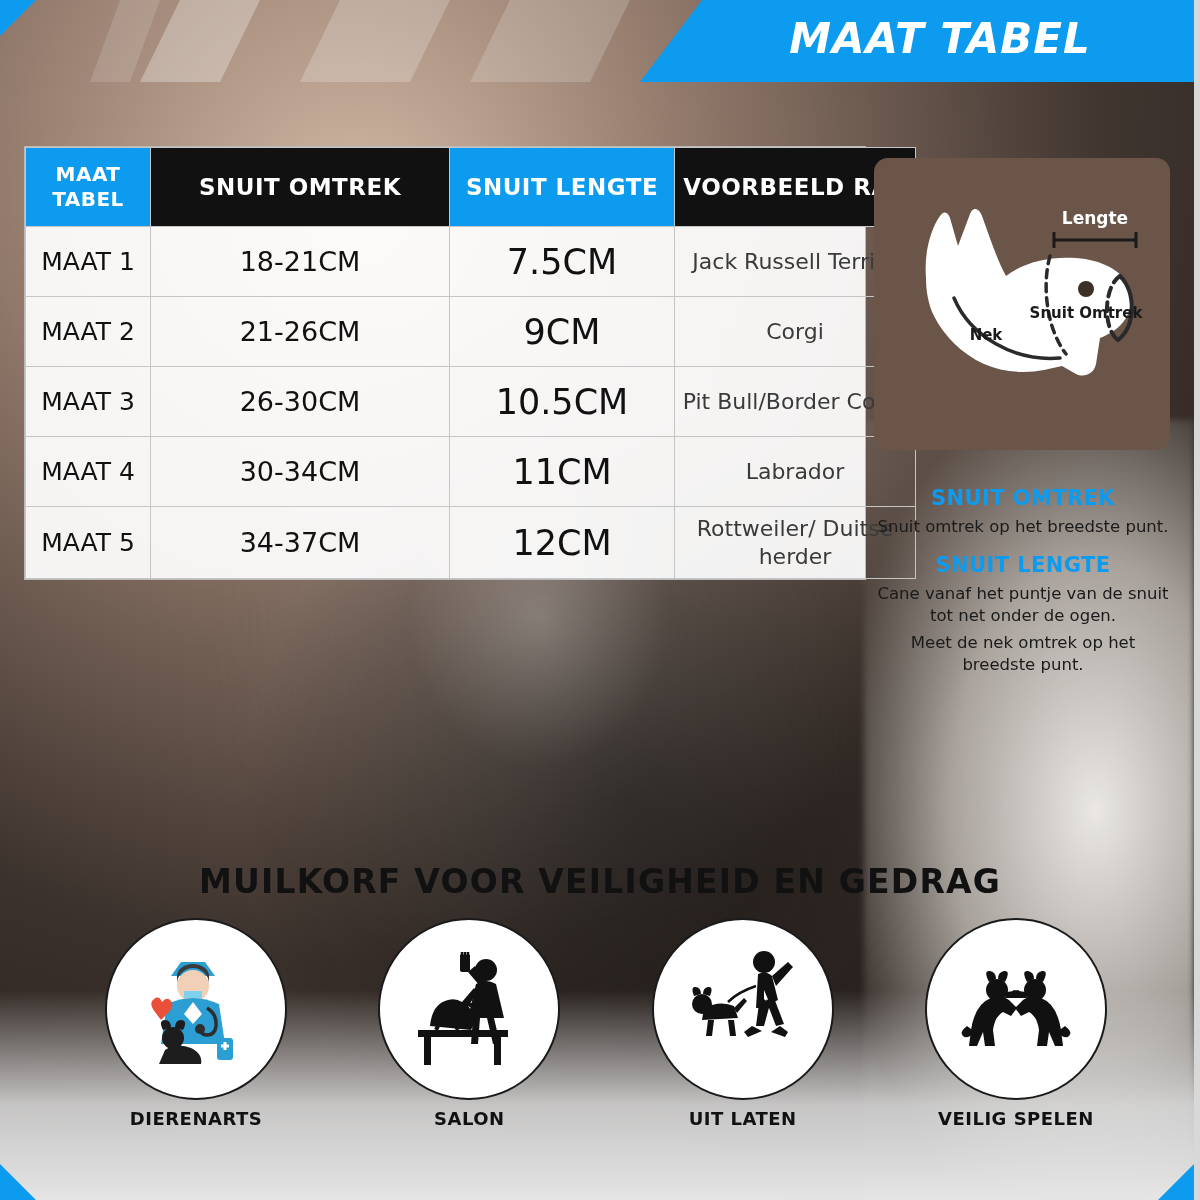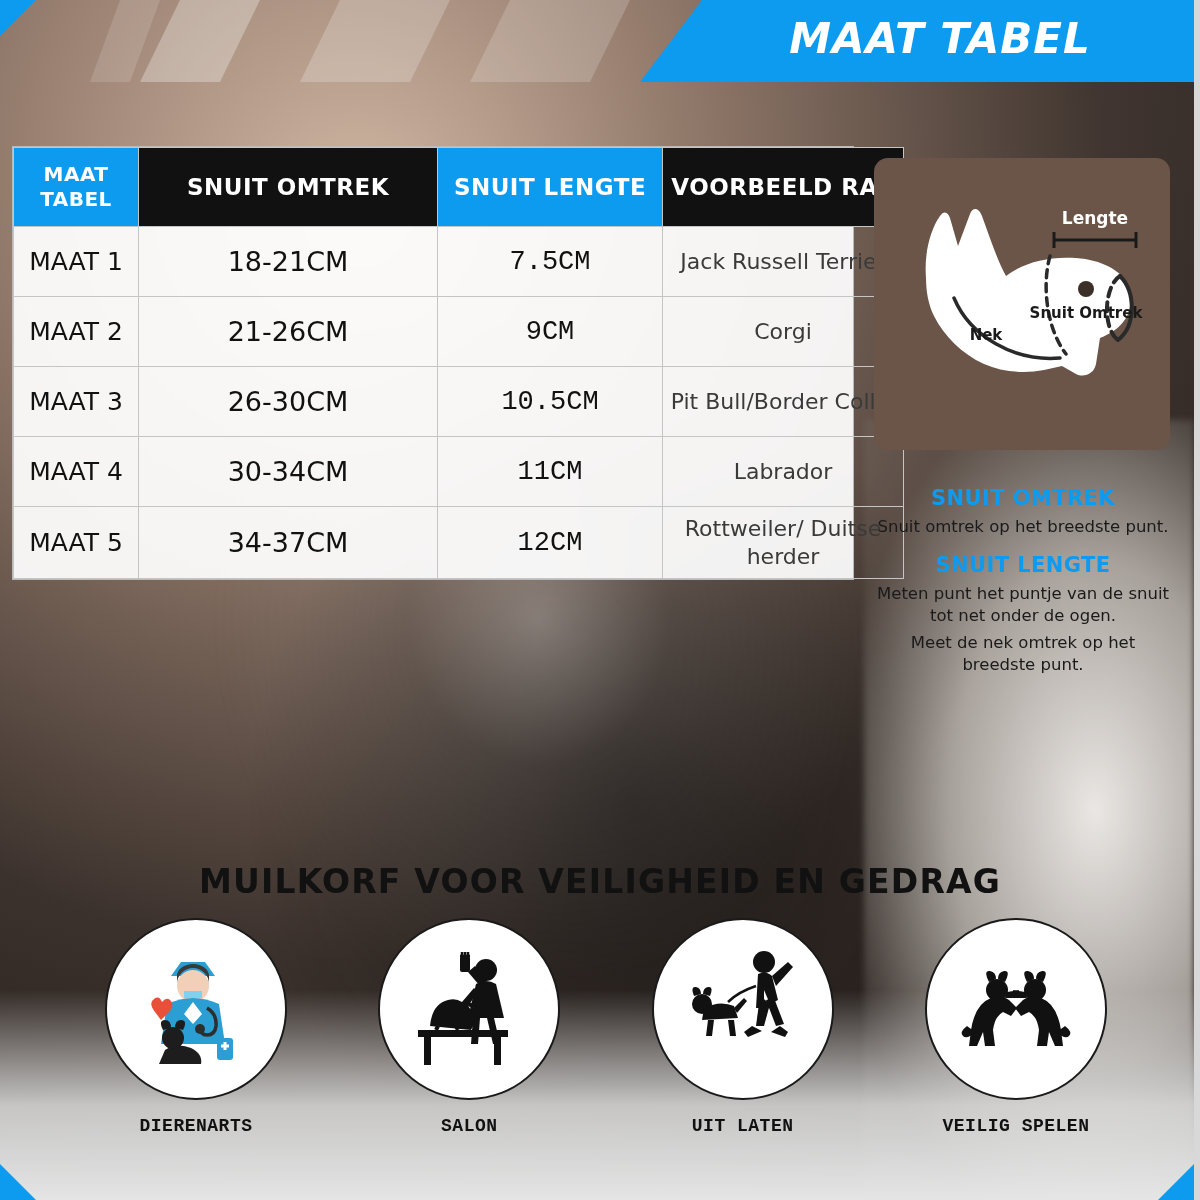--- a/index.html
+++ b/index.html
@@ -91,21 +91,21 @@
     background: #0d9bf0; clip-path: polygon(0 36px, 0 0, 36px 36px);
   }
   .corner-br {
     position: absolute; right: 0; bottom: 0; width: 36px; height: 36px;
     background: #0d9bf0; clip-path: polygon(36px 0, 36px 36px, 0 36px);
   }
 
   
   .table-wrap {
     position: absolute;
-    left: 12px; top: 146px;
+    left: 24px; top: 146px;
     width: 840px;
     background: rgba(255,255,255,0.93);
     border: 1px solid #b9b9b9;
   }
   table.size-table {
     border-collapse: collapse;
     width: 100%;
     table-layout: fixed;
   }
   table.size-table th, table.size-table td {
@@ -155,24 +155,23 @@
     color: #111;
     padding: 20px 0;
     font-weight: 400;
   }
   td.c-omtrek {
     font-size: 27px;
     color: #111;
     font-weight: 500;
   }
   td.c-lengte {
-    font-size: 27px;
+    font-size: 35px;
     color: #111;
     font-weight: 500;
-    font-family: Liberation Mono, monospace;
   }
   td.c-ras {
     font-size: 22px;
     color: #3a3a3a;
     line-height: 1.25;
     padding: 8px 6px;
   }
 
   
   .diagram-card {
@@ -230,26 +229,25 @@
     margin: 0 auto;
     border-radius: 50%;
     background: #ffffff;
     border: 2px solid #1a1a1a;
     display: flex;
     align-items: center;
     justify-content: center;
     overflow: hidden;
   }
   .icon-label {
-    margin-top: 16px;
+    margin-top: 8px;
     font-size: 18px;
     font-weight: bold;
     color: #111;
     letter-spacing: .5px;
-    font-family: Liberation Mono, monospace;
   }
 </style>
 </head>
 <body>
 
 <div id="page">
 
   <div class="bg"></div>
   <div class="bg-dog"></div>
   <div class="bg-white-right"></div>
@@ -331,21 +329,21 @@
       <text x="221" y="66" text-anchor="middle" fill="#ffffff" font-family="DejaVu Sans, sans-serif" font-size="17" font-weight="bold">Lengte</text>
       <text x="212" y="160" text-anchor="middle" fill="#1a1a1a" font-family="DejaVu Sans, sans-serif" font-size="15" font-weight="bold">Snuit Omtrek</text>
       <text x="112" y="182" text-anchor="middle" fill="#1a1a1a" font-family="DejaVu Sans, sans-serif" font-size="15" font-weight="bold">Nek</text>
     </svg>
   </div>
 
   <div class="right-info">
     <div class="ri-title">SNUIT OMTREK</div>
     <div class="ri-text">Snuit omtrek op het breedste punt.</div>
     <div class="ri-title">SNUIT LENGTE</div>
-    <div class="ri-text">Meten punt het puntje van de snuit tot net onder de ogen.</div>
+    <div class="ri-text">Cane vanaf het puntje van de snuit tot net onder de ogen.</div>
     <div class="ri-text">Meet de nek omtrek op het breedste punt.</div>
   </div>
 
   <div class="bottom-title">MUILKORF VOOR VEILIGHEID EN GEDRAG</div>
 
   <div class="icons-row">
 
     <div class="icon-item">
       <div class="icon-circle">
         <svg width="150" height="150" viewBox="0 0 150 150">

